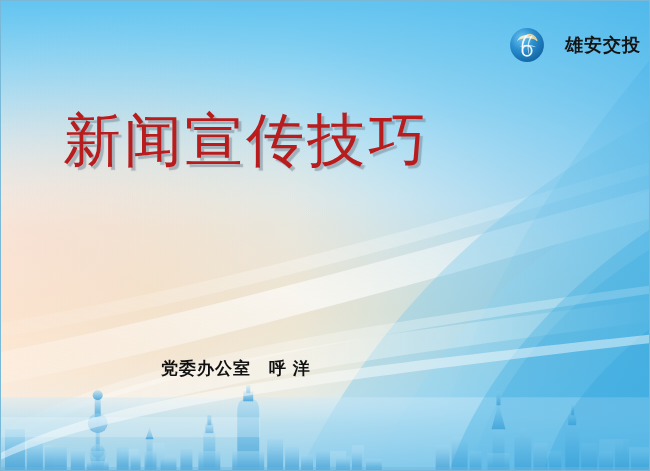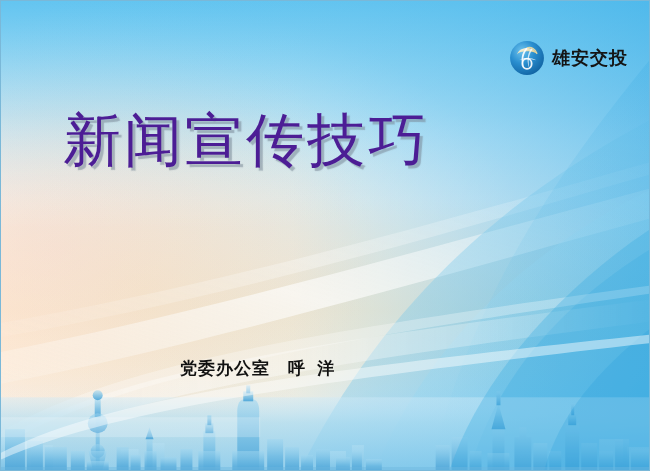--- a/index.html
+++ b/index.html
@@ -10,59 +10,58 @@
     font-family:"Liberation Sans","DejaVu Sans",sans-serif;
     background:#bfe6f8;
     box-sizing:border-box;
     border:1px solid #7ab8d8;
   }
   .layer{position:absolute;left:0;top:0;width:100%;height:100%;}
   svg.layer{display:block;}
 
   
   .logo-block{
-    position:absolute; left:508px; top:39px;
-    display:flex;align-items:center;gap:7px;
+    position:absolute; left:508px; top:26px;
+    display:flex;align-items:center;gap:20px;
     z-index:40;
   }
   .logo-mark{width:36px;height:36px;display:block;}
   .logo-text{
     font-family:"DejaVu Sans","Liberation Sans",sans-serif;
     font-size:18px;font-weight:bold;color:#141414;
     letter-spacing:1px;line-height:1;
     white-space:nowrap;
   }
 
   
   .main-title{
     position:absolute; left:62px; top:108px;
     font-family:"DejaVu Serif","Liberation Serif",serif;
-    font-size:58px;font-weight:normal;color:#4c1d95;
+    font-size:58px;font-weight:normal;color:#b91c1c;
     letter-spacing:3px;line-height:1.1;white-space:nowrap;
     text-shadow:3px 3px 1px rgba(120,135,150,.55);
     z-index:40;
   }
 
   
   .subtitle{
     position:absolute; left:168px; top:238px;
     font-family:"DejaVu Sans","Liberation Sans",sans-serif;
     font-size:19px;font-weight:normal;color:#1b1b1b;
     letter-spacing:.5px;white-space:nowrap;
     z-index:40;
   }
 
   
   .presenter{
     position:absolute; left:160px; top:356px;
-    font-family:Liberation Mono, monospace;
+    font-family:Liberation Sans, sans-serif;
     font-size:17px;font-weight:bold;color:#111;
     letter-spacing:1px;white-space:nowrap;
     z-index:40;
-    margin-left:19px;
   }
 </style>
 </head>
 <body>
 
 <div class="slide">
 
   <svg class="layer" viewBox="0 0 650 471" preserveAspectRatio="none" aria-hidden="true">
     <defs>
 

